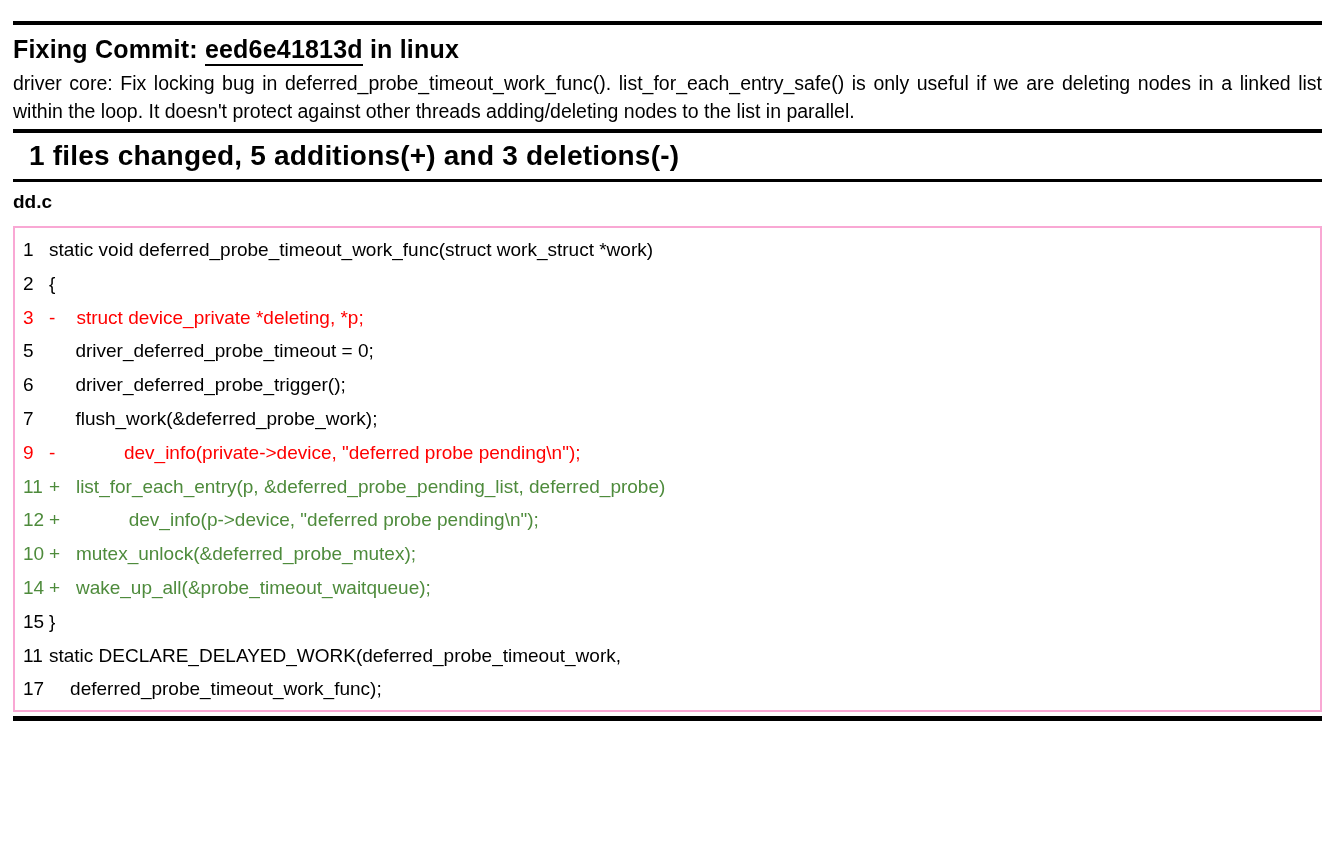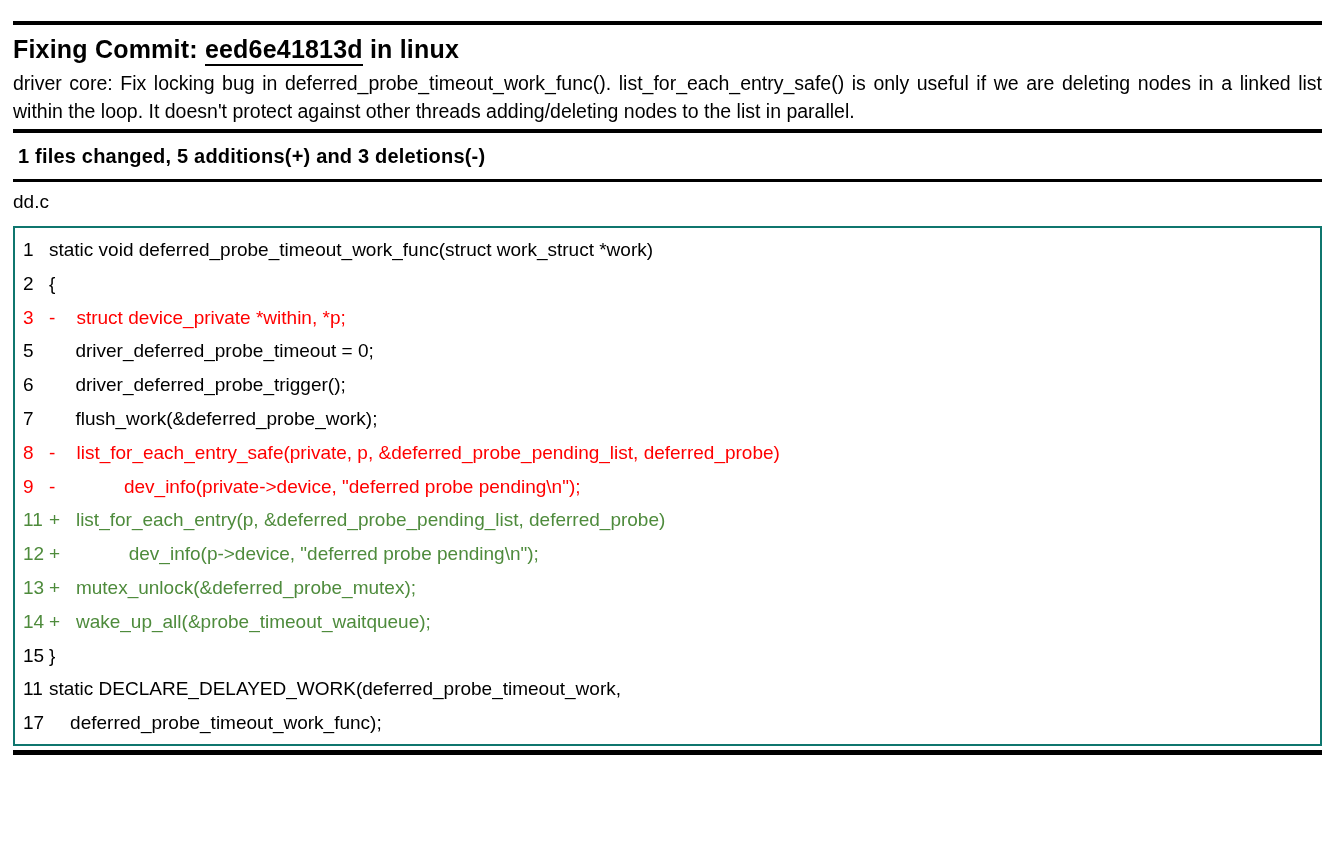--- a/index.html
+++ b/index.html
@@ -35,34 +35,34 @@
     cursor: pointer;
   }
   .desc {
     font-size: 19.5px;
     line-height: 28px;
     text-align: justify;
     margin-top: 5px;
     margin-bottom: 2px;
   }
   .stats {
-    font-size: 20px;
+    font-size: 28px;
     font-weight: bold;
     line-height: 28px;
-    margin: 9px 0 9px 5px;
+    margin: 9px 0 9px 16px;
     letter-spacing: 0.2px;
   }
   .filename {
     font-size: 19px;
-    font-weight: normal;
+    font-weight: bold;
     line-height: 24px;
     margin: 8px 0 12px 0;
   }
   .code-box {
-    border: 2px solid #0f766e;
+    border: 2px solid #f9a8d4;
     padding: 5px 8px 4px 8px;
     font-size: 19px;
   }
   .row {
     line-height: 33.8px;
     height: 33.8px;
     white-space: pre;
   }
   .ln {
     display: inline-block;
@@ -90,29 +90,28 @@
 
   <h2 class="stats">1 files changed, 5 additions(+) and 3 deletions(-)</h2>
 
   <div class="rule rule-stats"></div>
 
   <h3 class="filename">dd.c</h3>
 
   <div class="code-box">
       <div class="row context"><span class="ln">1</span><span class="codetext">static void deferred_probe_timeout_work_func(struct work_struct *work)</span></div>
       <div class="row context"><span class="ln">2</span><span class="codetext">{</span></div>
-      <div class="row deletion"><span class="ln">3</span><span class="codetext">-    struct device_private *within, *p;</span></div>
+      <div class="row deletion"><span class="ln">3</span><span class="codetext">-    struct device_private *deleting, *p;</span></div>
       <div class="row context"><span class="ln">5</span><span class="codetext">     driver_deferred_probe_timeout = 0;</span></div>
       <div class="row context"><span class="ln">6</span><span class="codetext">     driver_deferred_probe_trigger();</span></div>
       <div class="row context"><span class="ln">7</span><span class="codetext">     flush_work(&amp;deferred_probe_work);</span></div>
-      <div class="row deletion"><span class="ln">8</span><span class="codetext">-    list_for_each_entry_safe(private, p, &amp;deferred_probe_pending_list, deferred_probe)</span></div>
       <div class="row deletion"><span class="ln">9</span><span class="codetext">-             dev_info(private-&gt;device, "deferred probe pending\n");</span></div>
       <div class="row addition"><span class="ln">11</span><span class="codetext">+   list_for_each_entry(p, &amp;deferred_probe_pending_list, deferred_probe)</span></div>
       <div class="row addition"><span class="ln">12</span><span class="codetext">+             dev_info(p-&gt;device, "deferred probe pending\n");</span></div>
-      <div class="row addition"><span class="ln">13</span><span class="codetext">+   mutex_unlock(&amp;deferred_probe_mutex);</span></div>
+      <div class="row addition"><span class="ln">10</span><span class="codetext">+   mutex_unlock(&amp;deferred_probe_mutex);</span></div>
       <div class="row addition"><span class="ln">14</span><span class="codetext">+   wake_up_all(&amp;probe_timeout_waitqueue);</span></div>
       <div class="row context"><span class="ln">15</span><span class="codetext">}</span></div>
       <div class="row context"><span class="ln">11</span><span class="codetext">static DECLARE_DELAYED_WORK(deferred_probe_timeout_work,</span></div>
       <div class="row context"><span class="ln">17</span><span class="codetext">    deferred_probe_timeout_work_func);</span></div>
     </div>
 
   <div class="rule rule-bottom"></div>
 
 </div>
 

